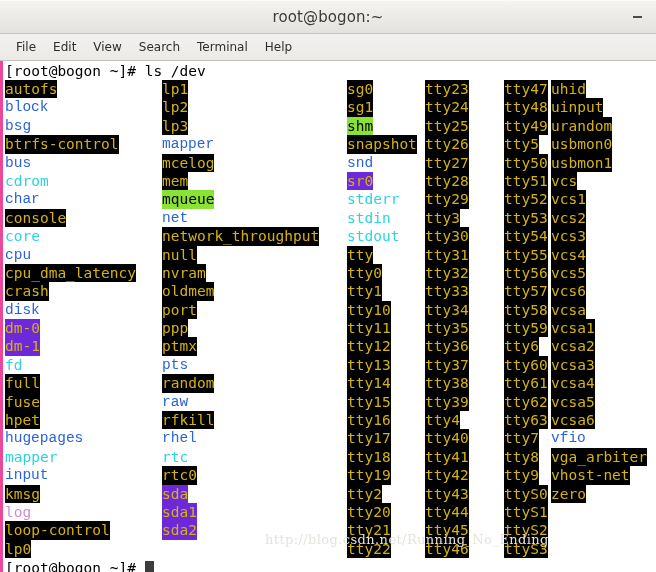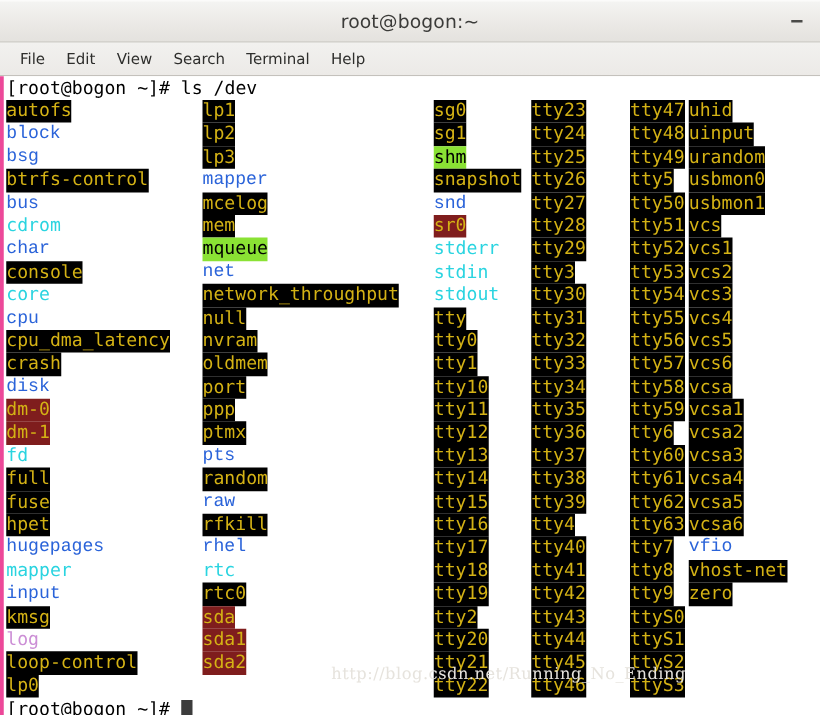--- a/index.html
+++ b/index.html
@@ -117,21 +117,21 @@
     white-space: pre;
     font-family: "DejaVu Sans Mono", monospace;
     font-size: 14.5px;
     width: max-content;
   }
   
   .c-dir      { color: #2a63d9; background: transparent; font-family: Liberation Mono, monospace; }          
   .c-symlink  { color: #2ad4e0; background: transparent; }          
   .c-sock     { color: #cc8fd6; background: transparent; }          
   .c-chr      { color: #d4b215; background: #000000; }              
-  .c-blk      { color: #d4b215; background: #7f1d1d; }              
+  .c-blk      { color: #d4b215; background: #6d28d9; }              
   .c-sticky   { color: #000000; background: #8ae234; }
 
   #prompt-line-bottom {
     position: absolute;
     left: 2px;
     white-space: pre;
     color: #000000;
     font-family: "DejaVu Sans Mono", monospace;
     font-size: 14.5px;
     line-height: 18.4px;
@@ -341,20 +341,21 @@
           <span class="ls-entry c-chr">vcs5</span>
           <span class="ls-entry c-chr">vcs6</span>
           <span class="ls-entry c-chr">vcsa</span>
           <span class="ls-entry c-chr">vcsa1</span>
           <span class="ls-entry c-chr">vcsa2</span>
           <span class="ls-entry c-chr">vcsa3</span>
           <span class="ls-entry c-chr">vcsa4</span>
           <span class="ls-entry c-chr">vcsa5</span>
           <span class="ls-entry c-chr">vcsa6</span>
           <span class="ls-entry c-dir">vfio</span>
+          <span class="ls-entry c-chr">vga_arbiter</span>
           <span class="ls-entry c-chr">vhost-net</span>
           <span class="ls-entry c-chr">zero</span>
         </div>
       </div>
 
     <div id="prompt-line-bottom" style="top: 498.4px;"><span>[root@bogon ~]# </span><span id="cursor-block"></span></div>
 
     <div id="watermark">http://blog.csdn.net/Running_No_Ending</div>
 
     <div id="scroll-gutter"></div>

